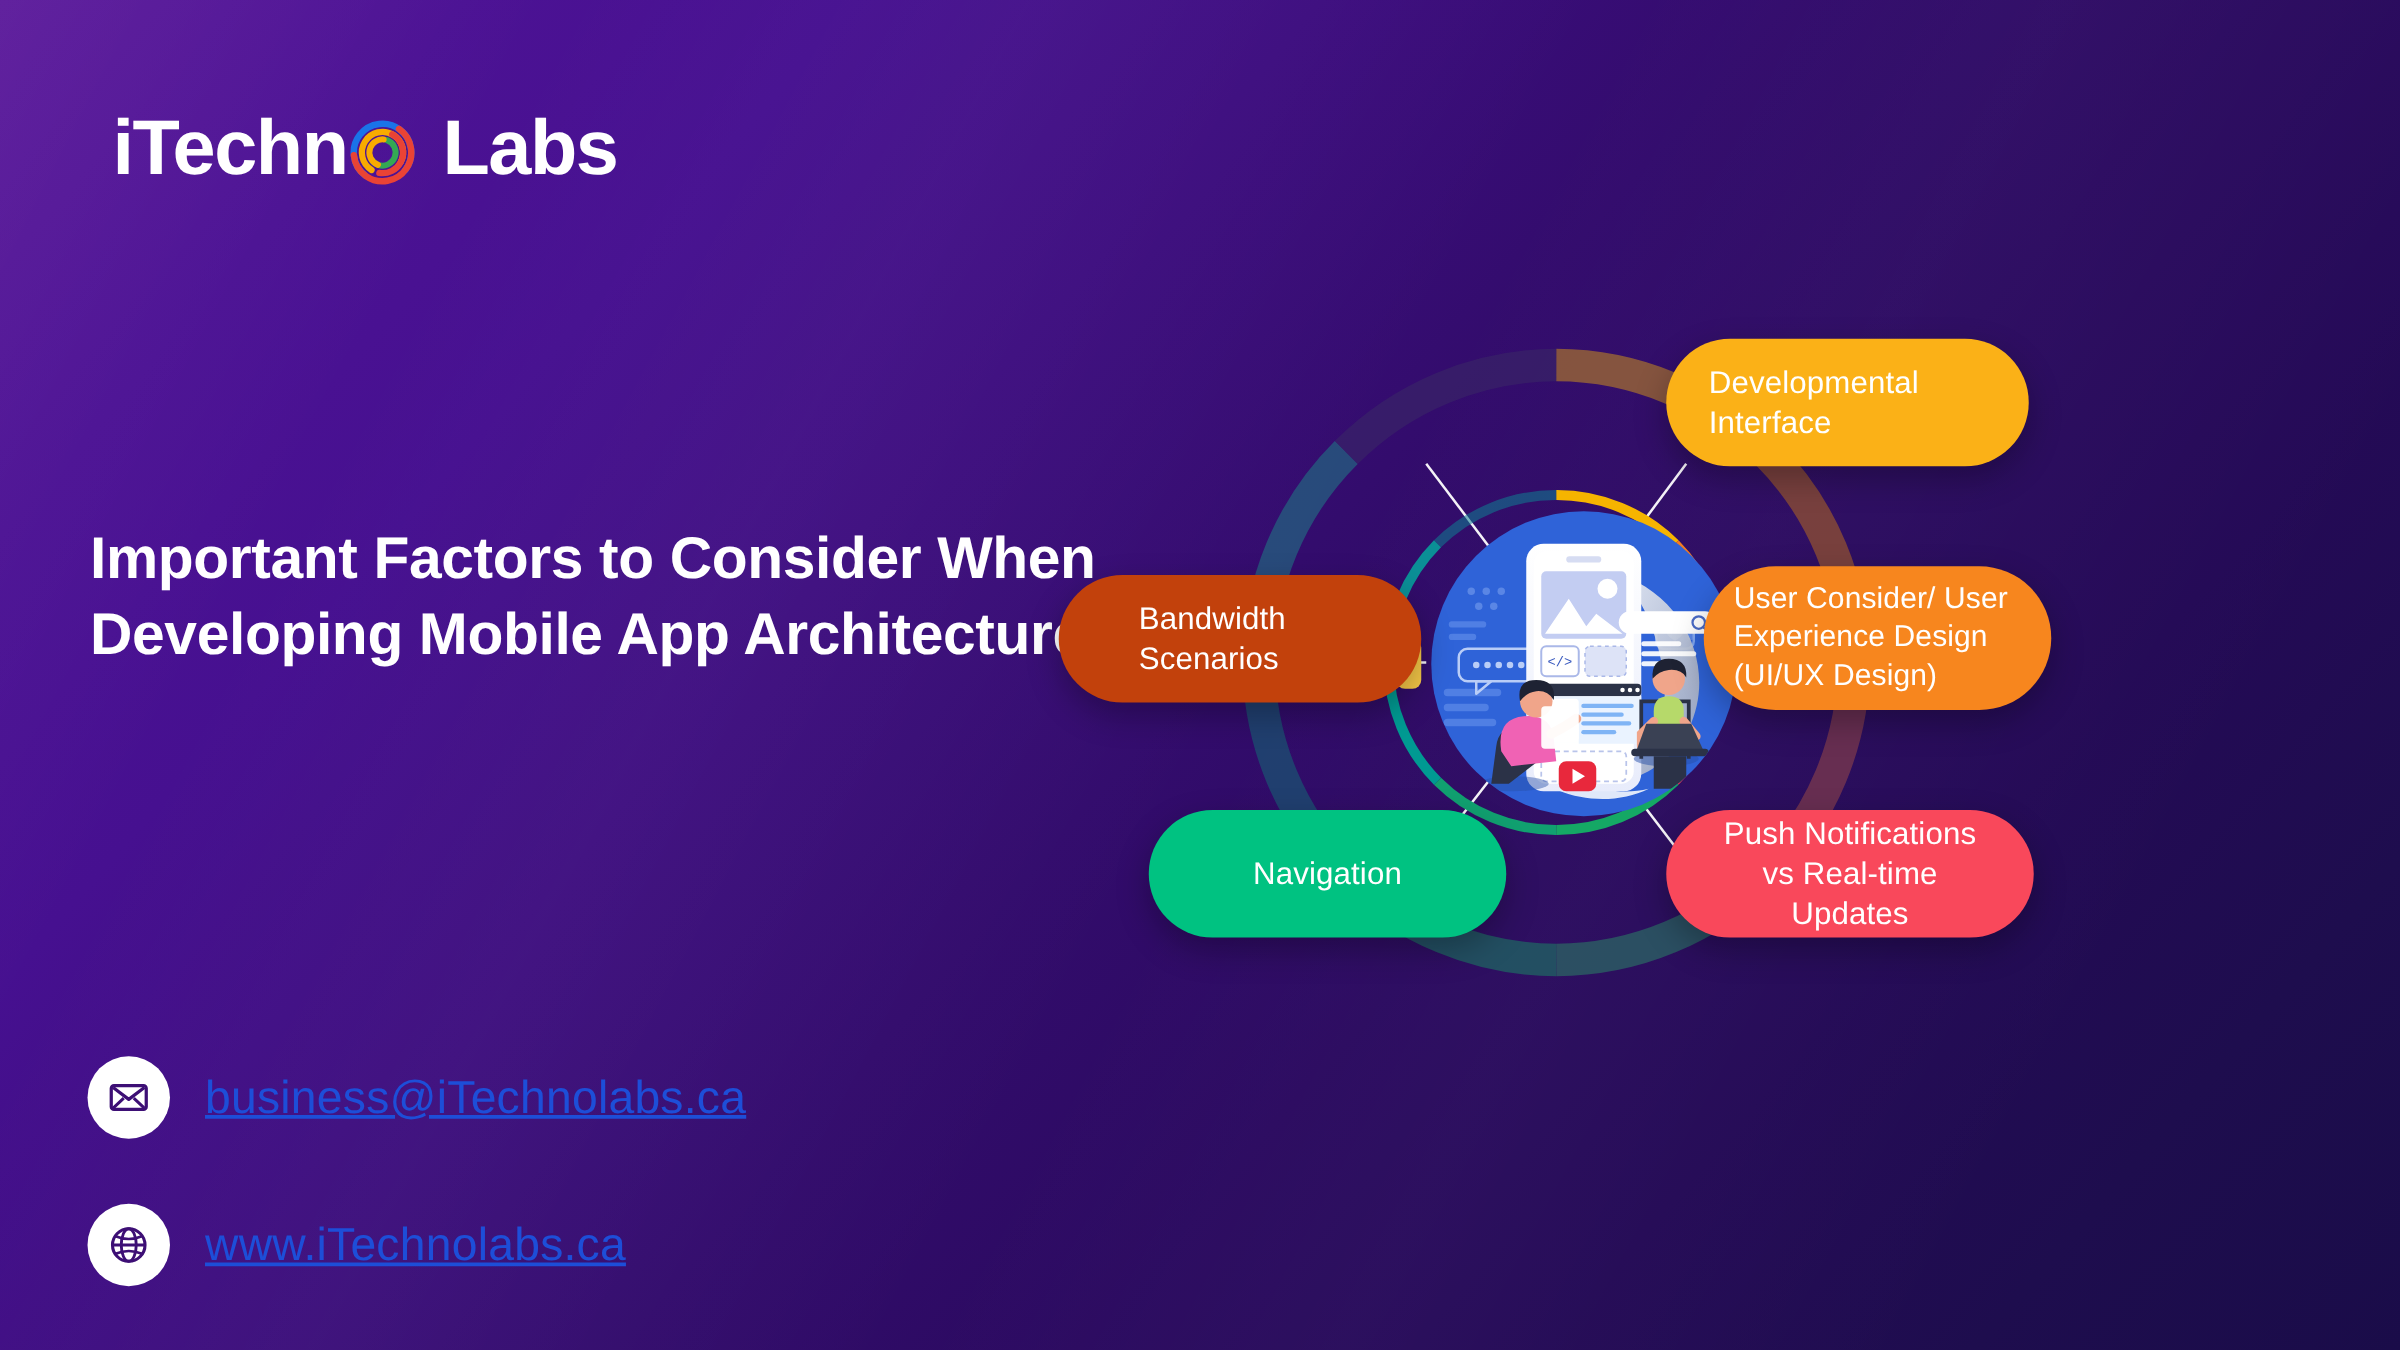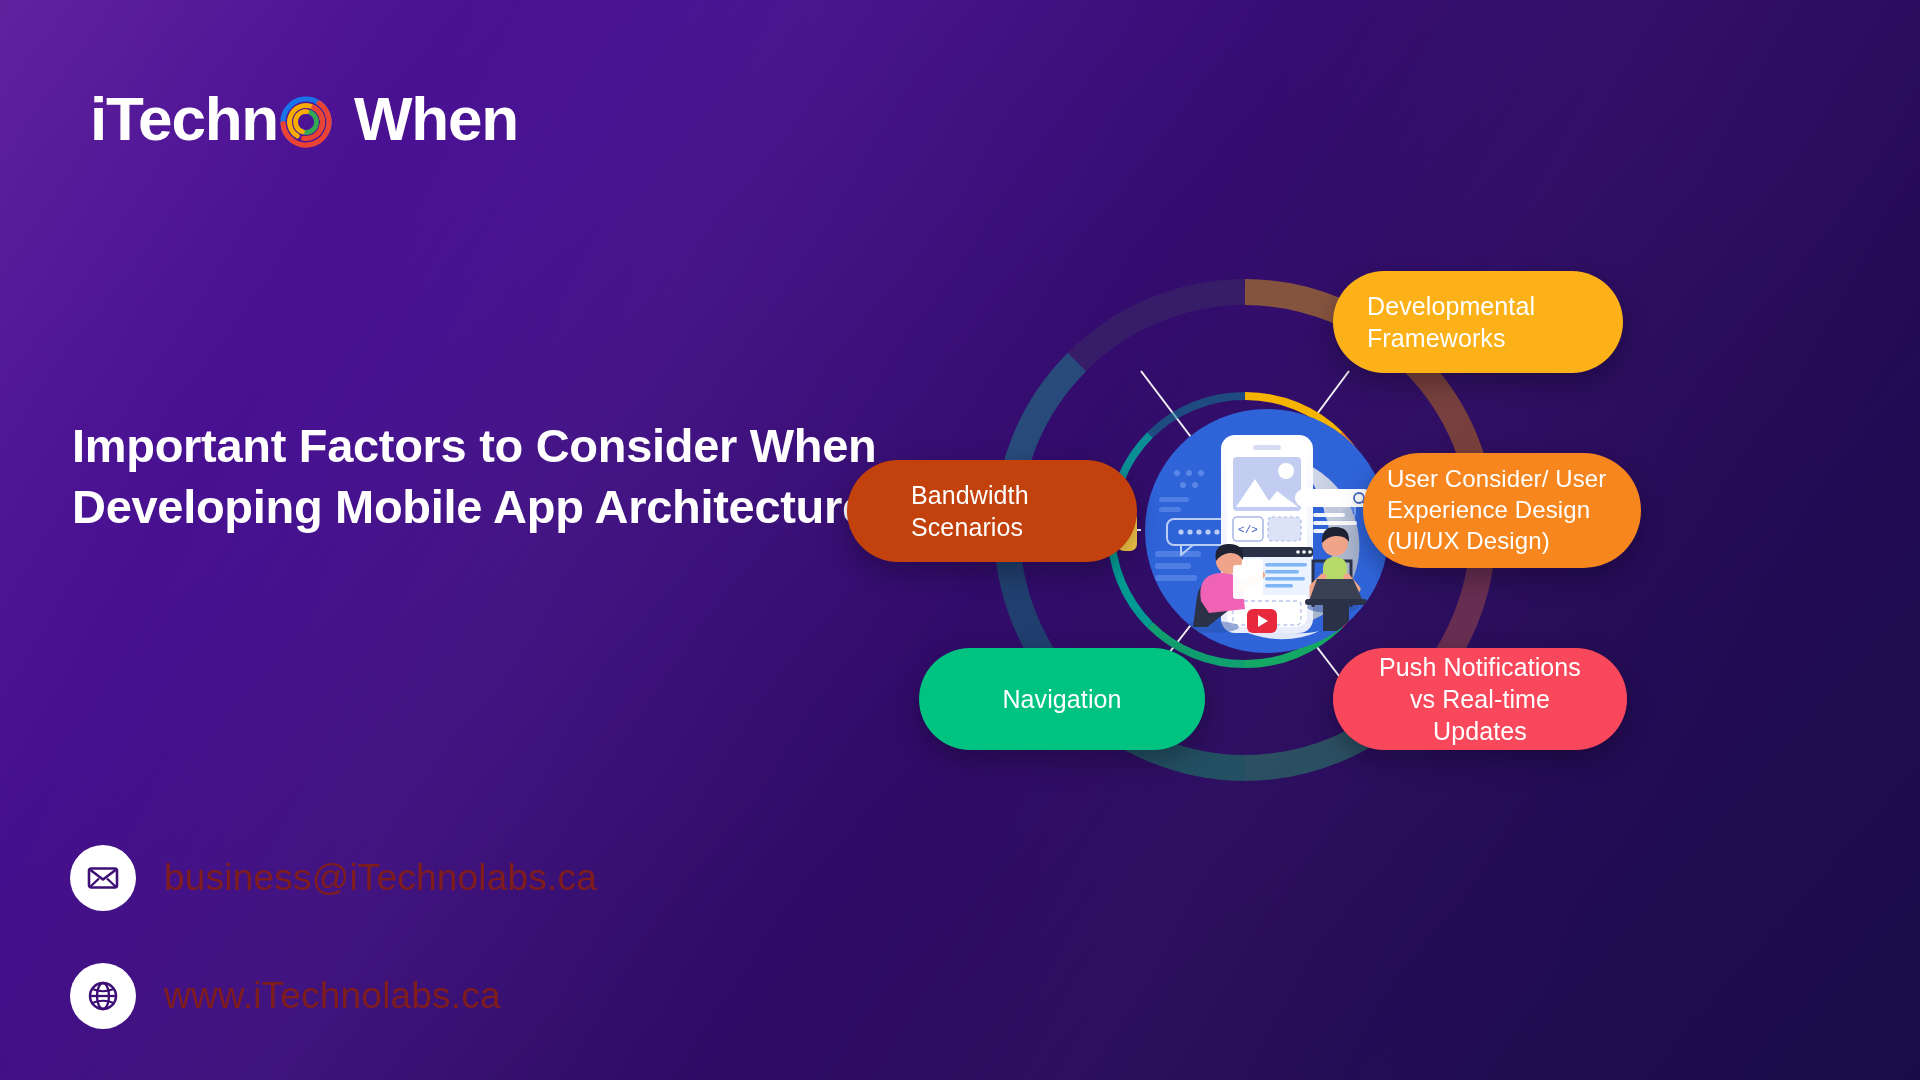--- a/index.html
+++ b/index.html
@@ -56,21 +56,21 @@
   .contact{
     position:absolute; left:70px; top:845px;
     display:flex; flex-direction:column; gap:52px;
   }
   .c-row{ display:flex; align-items:center; gap:28px; }
   .c-badge{
     width:66px; height:66px; border-radius:50%;
     background:#ffffff; display:flex; align-items:center; justify-content:center;
     flex:0 0 auto;
   }
-  .c-text{ color:#7f1d1d; font-size:37px; font-weight:400; letter-spacing:0.2px; }
+  .c-text{ color:#1d4ed8; font-size:37px; font-weight:400; letter-spacing:0.2px;text-decoration:underline; }
 
   
   .diagram{
     position:absolute; left:945px; top:245px;
     width:900px; height:570px;
   }
   .diagram svg.rings{ position:absolute; inset:0; width:100%; height:100%; }
 
   .pill{
     position:absolute;
@@ -110,21 +110,21 @@
       <g fill="none" stroke-linecap="round">
         <circle cx="26" cy="26" r="23" stroke="#1a73e8" stroke-width="5.2" stroke-dasharray="108 180" transform="rotate(128 26 26)"></circle>
         <circle cx="26" cy="26" r="23" stroke="#ea4335" stroke-width="5.2" stroke-dasharray="92 180" transform="rotate(-55 26 26)"></circle>
         <circle cx="26" cy="26" r="16.5" stroke="#f9ab00" stroke-width="5" stroke-dasharray="76 130" transform="rotate(122 26 26)"></circle>
         <circle cx="26" cy="26" r="16.5" stroke="#ea4335" stroke-width="5" stroke-dasharray="46 130" transform="rotate(-62 26 26)"></circle>
         <circle cx="26" cy="26" r="10.5" stroke="#34a853" stroke-width="4.8" stroke-dasharray="40 80" transform="rotate(-70 26 26)"></circle>
         <circle cx="26" cy="26" r="10.5" stroke="#f9ab00" stroke-width="4.8" stroke-dasharray="30 80" transform="rotate(110 26 26)"></circle>
       </g>
     </svg>
   </span>
-  <span class="lg-txt">When</span>
+  <span class="lg-txt">Labs</span>
 </div>
 
 <h1 class="headline">Important Factors to Consider When Developing Mobile App Architecture</h1>
 
 <div class="contact">
 
   <div class="c-row">
     <span class="c-badge">
       <svg viewBox="0 0 34 34" width="34" height="34">
         <rect x="3" y="7.5" width="28" height="19" rx="2.2" fill="none" stroke="#3d0f75" stroke-width="2.6"></rect>
@@ -324,21 +324,21 @@
         </g>
 
         <rect x="110" y="208" width="30" height="24" rx="6" fill="#e8283c"></rect>
         <path d="M121 214 L131 220 L121 226 Z" fill="#ffffff"></path>
       </g>
     </svg>
   </div>
 
 
   <div class="pill p-frame" style="background:#fbb117">
-    <span>Developmental Frameworks</span>
+    <span>Developmental Interface</span>
   </div>
 
   <div class="pill p-band" style="background:#c2410c; padding-left:64px;">
     <span>Bandwidth Scenarios</span>
   </div>
 
   <div class="pill p-uiux" style="background:#f7861e; padding-left:24px; font-size:24px;">
     <span>User Consider/ User Experience Design (UI/UX Design)</span>
   </div>
 

